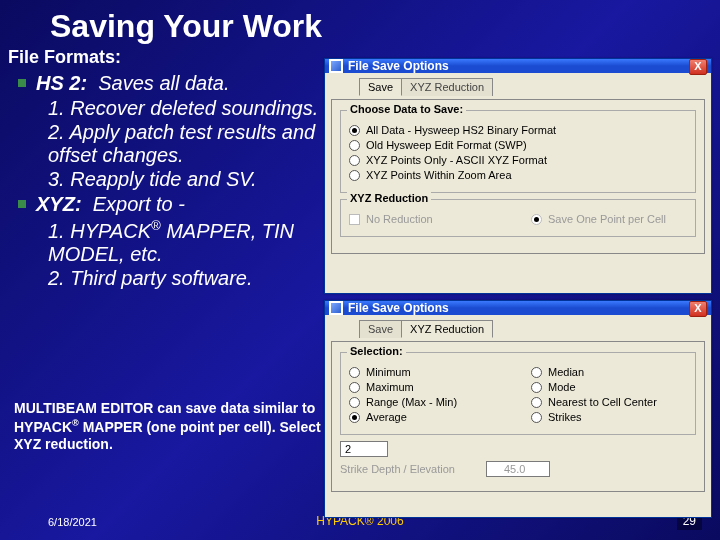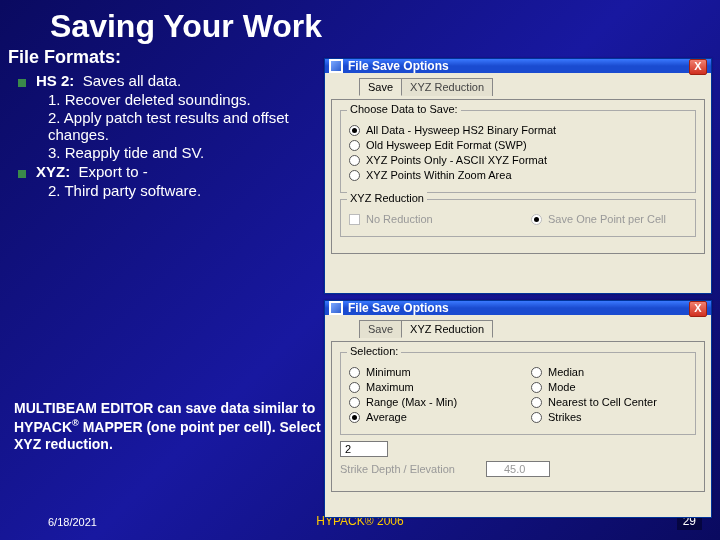--- a/index.html
+++ b/index.html
@@ -19,23 +19,24 @@
     padding: 8px 0 2px 50px;
   }
   .subheading {
     color: #fff;
     font-size: 18px;
     font-weight: bold;
     padding: 0 0 2px 8px;
   }
   .bullets {
     color: #fff;
-    font-size: 15px;
+    font-size: 20px;
     padding-left: 36px;
     width: 320px;
+    font-style: italic;
   }
   .bul { position: relative; padding-left: 0; margin: 2px 0; }
   .bul.sq::before {
     content: "";
     position: absolute;
     left: -18px; top: 7px;
     width: 8px; height: 8px;
     background: #3a8a4a;
   }
   .bul .lbl { font-weight: bold; }
@@ -147,20 +148,21 @@
     margin: 4px 0 6px 0;
     padding: 10px 8px 8px 8px;
     position: relative;
   }
   .groupbox .legend {
     position: absolute;
     top: -8px; left: 6px;
     background: #ece9d8;
     padding: 0 3px;
     font-size: 11px;
+    font-weight: bold;
   }
   .radio-row, .check-row {
     display: flex;
     align-items: center;
     margin: 3px 0;
   }
   .radio {
     width: 11px; height: 11px; border-radius: 50%;
     border: 1px solid #555;
     margin-right: 6px;
@@ -208,20 +210,21 @@
     &nbsp;<span>Saves all data.</span>
   </div>
   <div class="numitem">1. <span>Recover deleted soundings.</span></div>
   <div class="numitem">2. <span>Apply patch test results and offset changes.</span></div>
   <div class="numitem">3. <span>Reapply tide and SV.</span></div>
 
   <div class="bul sq">
     <span class="lbl">XYZ:</span>
     &nbsp;<span>Export to -</span>
   </div>
+  <div class="numitem">1. <span>HYPACK</span><sup>®</sup><span> MAPPER, TIN MODEL, etc.</span></div>
   <div class="numitem">2. <span>Third party software.</span></div>
 </div>
 
 <div class="note">
   <span>MULTIBEAM EDITOR can save data similar to HYPACK</span><sup>®</sup><span> MAPPER (one point per cell). Select XYZ reduction.</span>
 </div>
 
 <div class="footer-date">6/18/2021</div>
 <div class="footer-center">HYPACK® 2006</div>
 <div class="footer-page">29</div>

